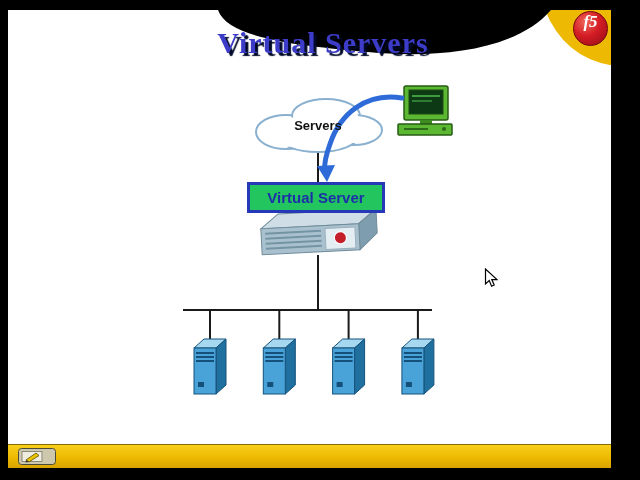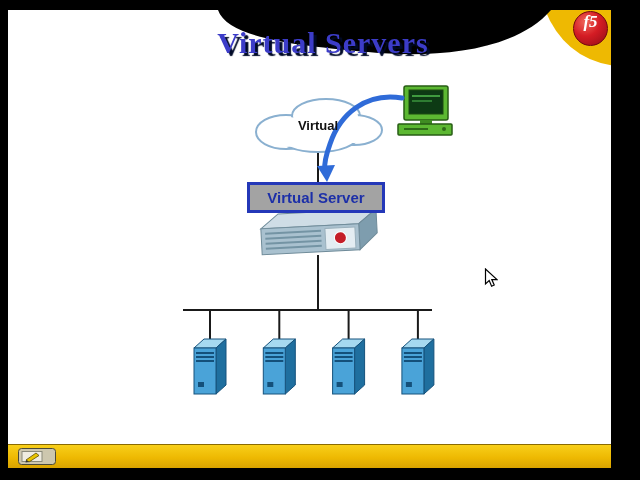--- a/index.html
+++ b/index.html
@@ -36,21 +36,21 @@
   .arrowfill { fill: var(--arrow_blue, #2f6bd8); }
   .wire { stroke:#1a1a1a; stroke-width:2; }
 
   .internet-label {
     position:absolute; left:250px; top:108px; width:120px;
     text-align:center; font-weight:bold; font-size:13px; color:#111;
   }
 
   .vs-box {
     position:absolute; left:239px; top:172px; width:132px; height:25px;
-    background:#a3a3a3;
+    background:#22c55e;
     border:3px solid var(--box_border_blue, #2438b8);
     display:flex; align-items:center; justify-content:center;
     font-weight:bold; font-size:15px; color:#1c2fa8;
   }
 
   .bottombar {
     position:absolute; left:8px; top:444px; width:624px; height:23px;
     background: linear-gradient(180deg, #f8cf1a 0%, var(--accent_yellow,#eeb902) 55%, #d9a300 100%);
     border-top:1px solid #8a6a00;
   }
@@ -145,21 +145,21 @@
           <use href="#tower" xlink:href="#tower" transform="translate(182,328)"></use>
           <line x1="271.3" y1="300" x2="271.3" y2="336" class="wire"></line>
           <use href="#tower" xlink:href="#tower" transform="translate(251.3,328)"></use>
           <line x1="340.6" y1="300" x2="340.6" y2="336" class="wire"></line>
           <use href="#tower" xlink:href="#tower" transform="translate(320.6,328)"></use>
           <line x1="409.9" y1="300" x2="409.9" y2="336" class="wire"></line>
           <use href="#tower" xlink:href="#tower" transform="translate(389.9,328)"></use>
         </g>
     </svg>
 
-    <div class="internet-label">Virtual</div>
+    <div class="internet-label">Servers</div>
 
     <div class="vs-box">
       <span>Virtual Server</span>
     </div>
 
   </div>
 
   <div class="bottombar">
     <svg class="pen" width="38" height="17" viewBox="0 0 38 17">
       <rect x="0.5" y="0.5" width="37" height="16" rx="3" fill="#cdc7ae" stroke="#4a4a3a"></rect>

